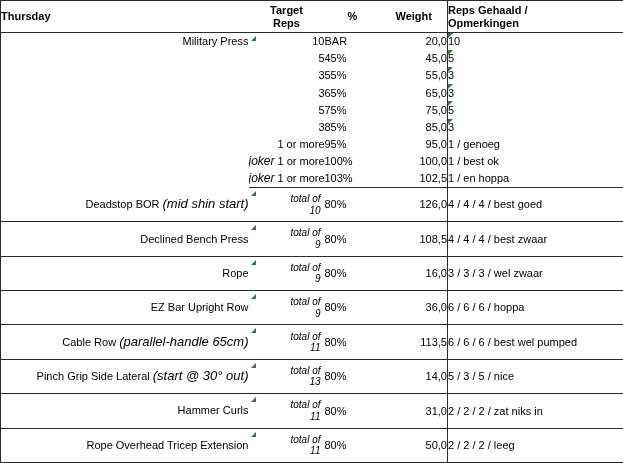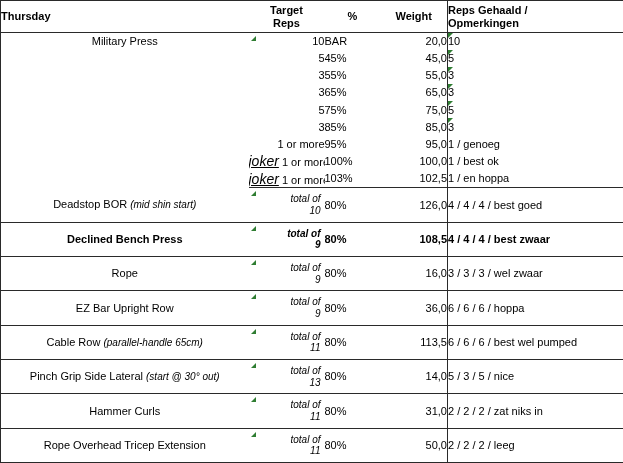--- a/index.html
+++ b/index.html
@@ -63,39 +63,38 @@
     line-height: 1.1;
   }
   .hdr-notes {
     text-align: left;
     padding-left: 4px;
     line-height: 1.1;
     margin-left: 47px;
   }
 
   .ex-name {
-    text-align: center;
+    text-align: right;
     padding-left: 4px;
     font-size: 11.5px;
   }
   .ex-note {
     font-style: italic;
-    font-size: 10px;
+    font-size: 13px;
     margin-top: 12px;
   }
   .reps {
     text-align: right;
     padding-right: 4px;
     position: relative;
   }
   .reps-joker {
     font-style: italic;
-    font-size: 14px;
+    font-size: 12px;
     color: #000;
-    text-decoration: underline;
   }
   .pct {
     text-align: left;
   }
   .wt {
     text-align: right;
     padding-right: 6px;
   }
   .notes {
     text-align: left;
@@ -243,21 +242,21 @@
         <td class="reps reps-cell bb">
           <span class="tri tri-reps"></span>
           <span class="total-wrap">total of</span>
           <span class="total-wrap">10</span>
         </td>
         <td class="pct bb">80%</td>
         <td class="wt bb">126,0</td>
         <td class="notes bl br bb">4 / 4 / 4 / best goed</td>
       </tr>
 
-      <tr style="height:32px;font-weight:bold;">
+      <tr style="height:32px;">
         <td class="ex-name bl bb">
           <span>Declined Bench Press</span>
           <span class="ex-note"></span>
         </td>
         <td class="reps reps-cell bb">
           <span class="tri tri-reps"></span>
           <span class="total-wrap">total of</span>
           <span class="total-wrap">9</span>
         </td>
         <td class="pct bb">80%</td>

